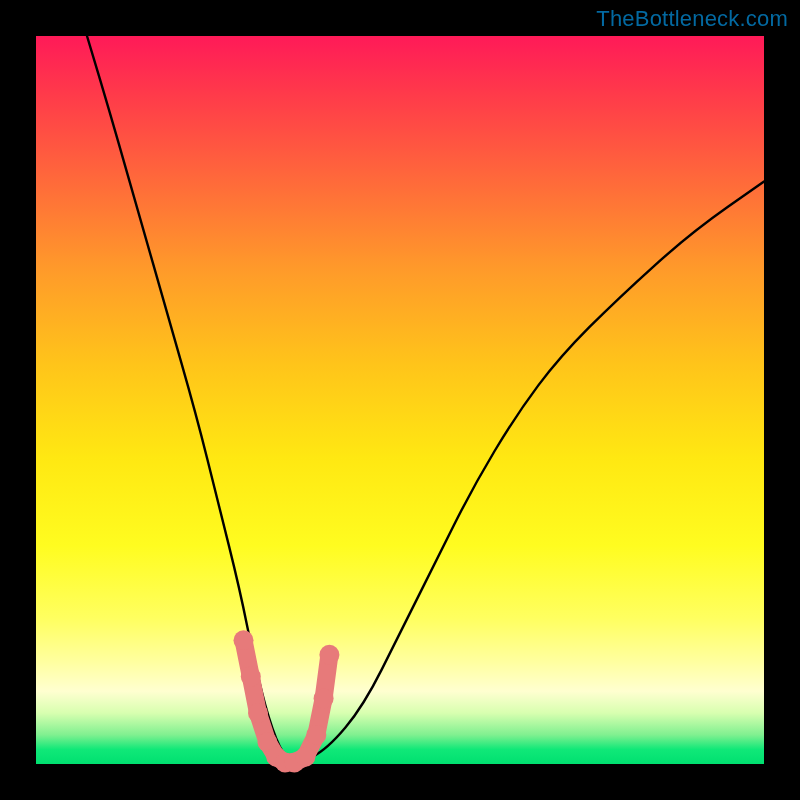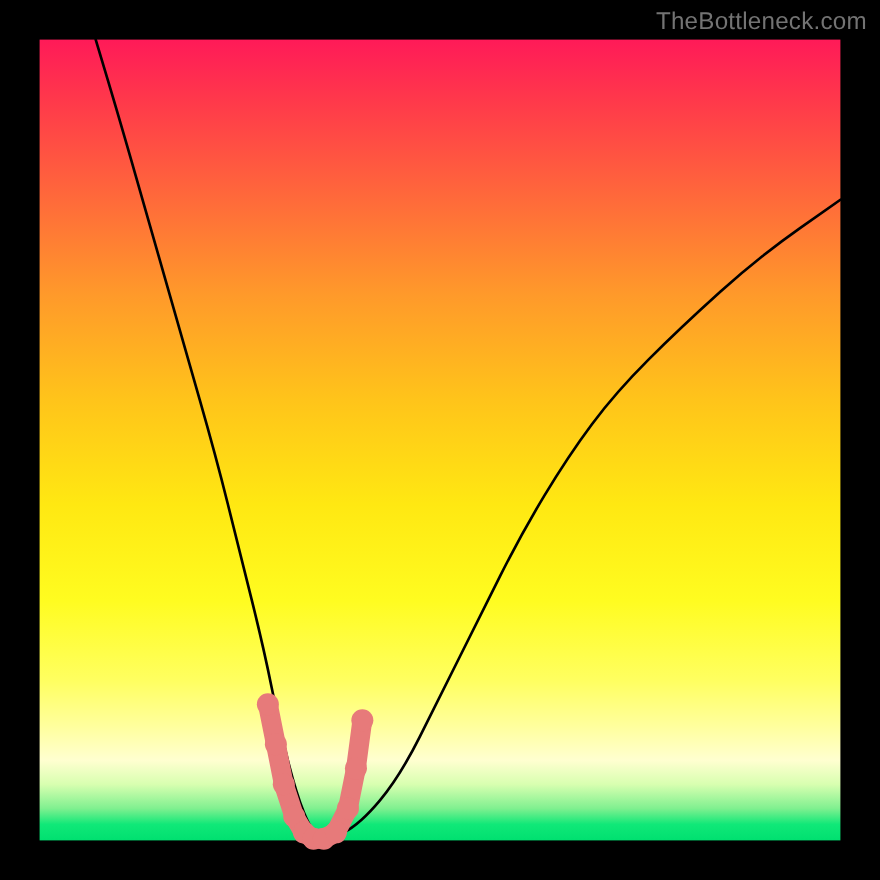--- a/index.html
+++ b/index.html
@@ -32,21 +32,21 @@
       #10e878 98%,
       #00e070 100%
     );
   }
   .watermark {
     position: absolute;
     top: 6px;
     right: 12px;
     font-family: Arial, Helvetica, sans-serif;
     font-size: 22px;
-    color: #737373;
+    color: #0369a1;
     font-weight: 500;
     letter-spacing: 0.2px;
   }
   svg.curve {
     position: absolute;
     left: 0; top: 0;
     width: 728px;
     height: 728px;
     overflow: visible;
   }

